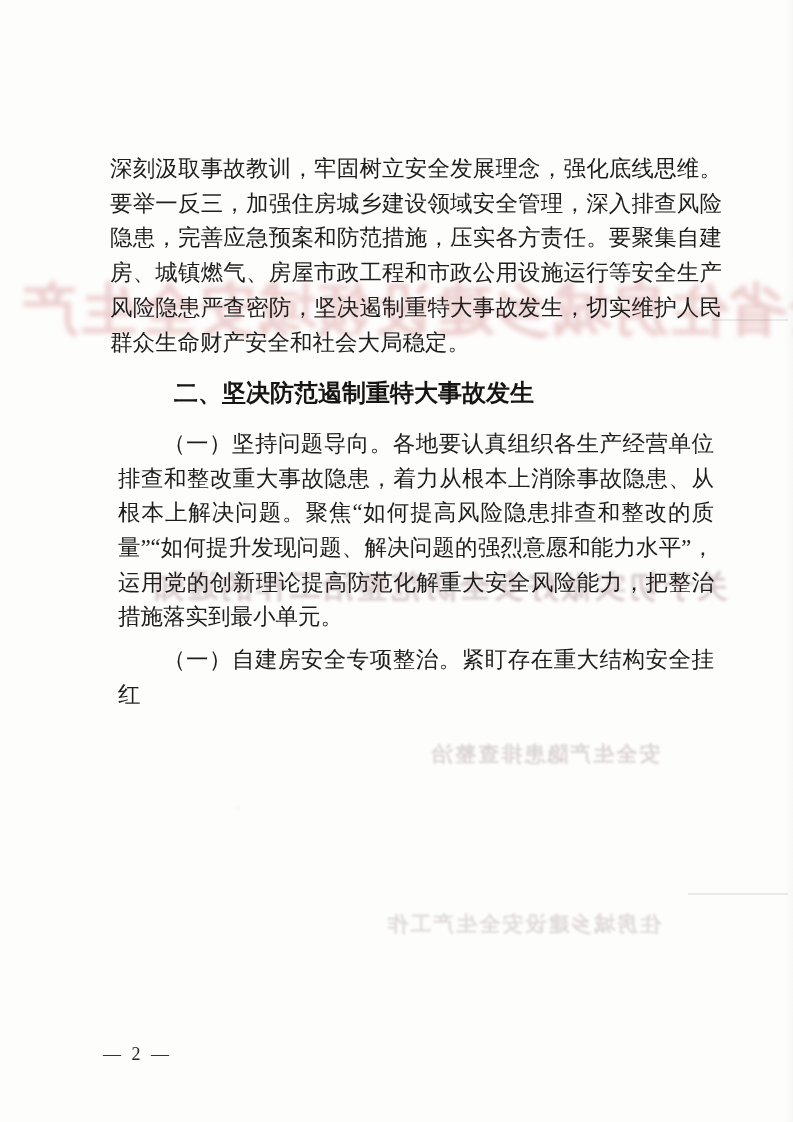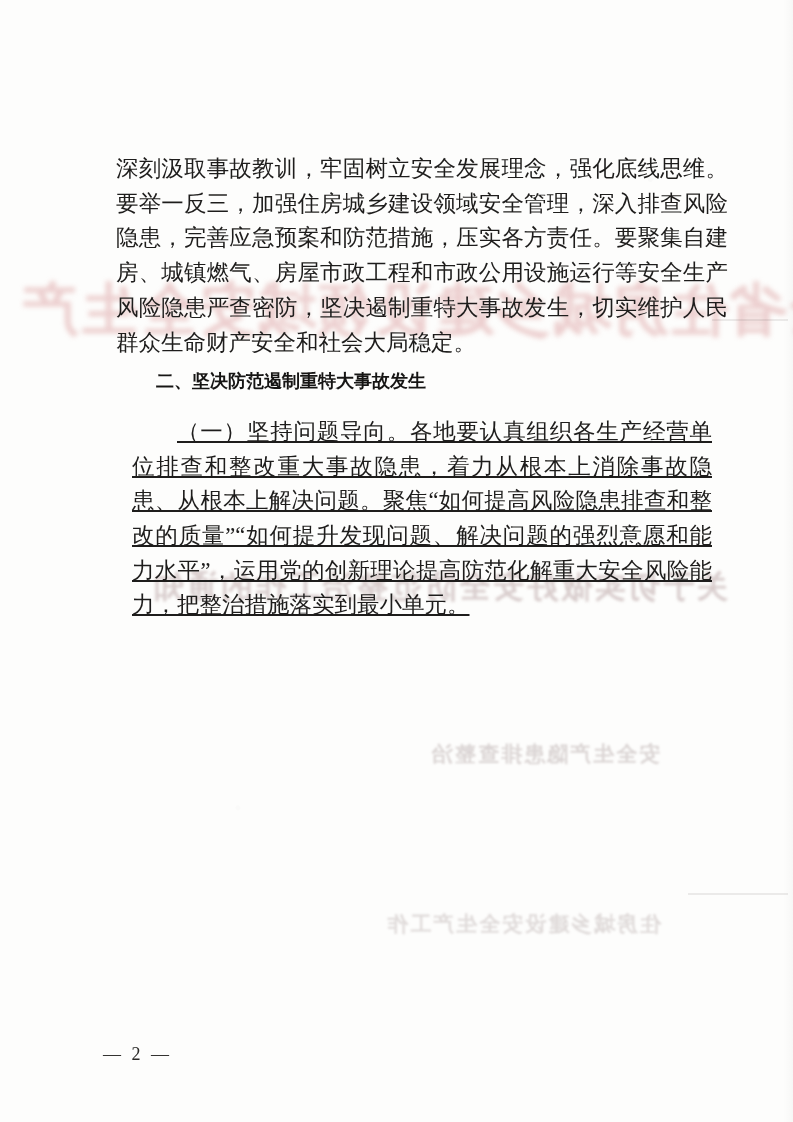--- a/index.html
+++ b/index.html
@@ -38,35 +38,35 @@
              color: rgba(140,120,120,0.26); filter: blur(1.2px); }
   .streak {
     position: absolute; height: 2px; background: rgba(80,70,70,0.10);
     filter: blur(0.6px); z-index: 1;
   }
   .streak-1 { top: 893px; left: 688px; width: 100px; }
   .streak-2 { top: 319px; left: 712px; width: 76px; }
   
   .content {
     position: absolute;
-    left: 116px; top: 152px; width: 612px;
+    left: 110px; top: 152px; width: 612px;
     z-index: 2;
     color: #1e1d1c;
     font-size: 22.5px;
     line-height: 34.7px;
     text-align: justify;
     text-justify: inter-character;
   }
-  .para { text-indent: 2em; margin: 16px; text-decoration: underline; }
+  .para { text-indent: 2em; margin: 8px; }
   .para-flow { text-indent: 0; margin: 0; }
   .heading {
-    text-indent: 2em; margin: 4px;
+    text-indent: 2em; margin: 16px;
     font-family: "Liberation Sans", "DejaVu Sans", sans-serif;
     font-weight: bold;
-    font-size: 18px;
+    font-size: 24px;
     color: #161514;
   }
   .page-number {
     position: absolute;
     left: 103px; top: 1044px;
     z-index: 2;
     color: #2a2927;
     font-size: 18px;
     letter-spacing: 3px;
     font-family: "Liberation Serif", "DejaVu Serif", serif;
@@ -81,17 +81,18 @@
   <div class="bleed bleed-2">关于切实做好安全防范整治工作的通知</div>
   <div class="bleed bleed-3">安全生产隐患排查整治</div>
   <div class="bleed bleed-4">住房城乡建设安全生产工作</div>
   <div class="streak streak-1"></div>
   <div class="streak streak-2"></div>
 
   <div class="content">
     <p class="para-flow">深刻汲取事故教训，牢固树立安全发展理念，强化底线思维。要举一反三，加强住房城乡建设领域安全管理，深入排查风险隐患，完善应急预案和防范措施，压实各方责任。要聚集自建房、城镇燃气、房屋市政工程和市政公用设施运行等安全生产风险隐患严查密防，坚决遏制重特大事故发生，切实维护人民群众生命财产安全和社会大局稳定。</p>
     <p class="heading">二、坚决防范遏制重特大事故发生</p>
     <p class="para">（一）坚持问题导向。各地要认真组织各生产经营单位排查和整改重大事故隐患，着力从根本上消除事故隐患、从根本上解决问题。聚焦“如何提高风险隐患排查和整改的质量”“如何提升发现问题、解决问题的强烈意愿和能力水平”，运用党的创新理论提高防范化解重大安全风险能力，把整治措施落实到最小单元。</p>
+    <p class="para">（一）自建房安全专项整治。紧盯存在重大结构安全挂红</p>
   </div>
 
   <div class="page-number">— 2 —</div>
 
 </div>
 
 </body></html>

